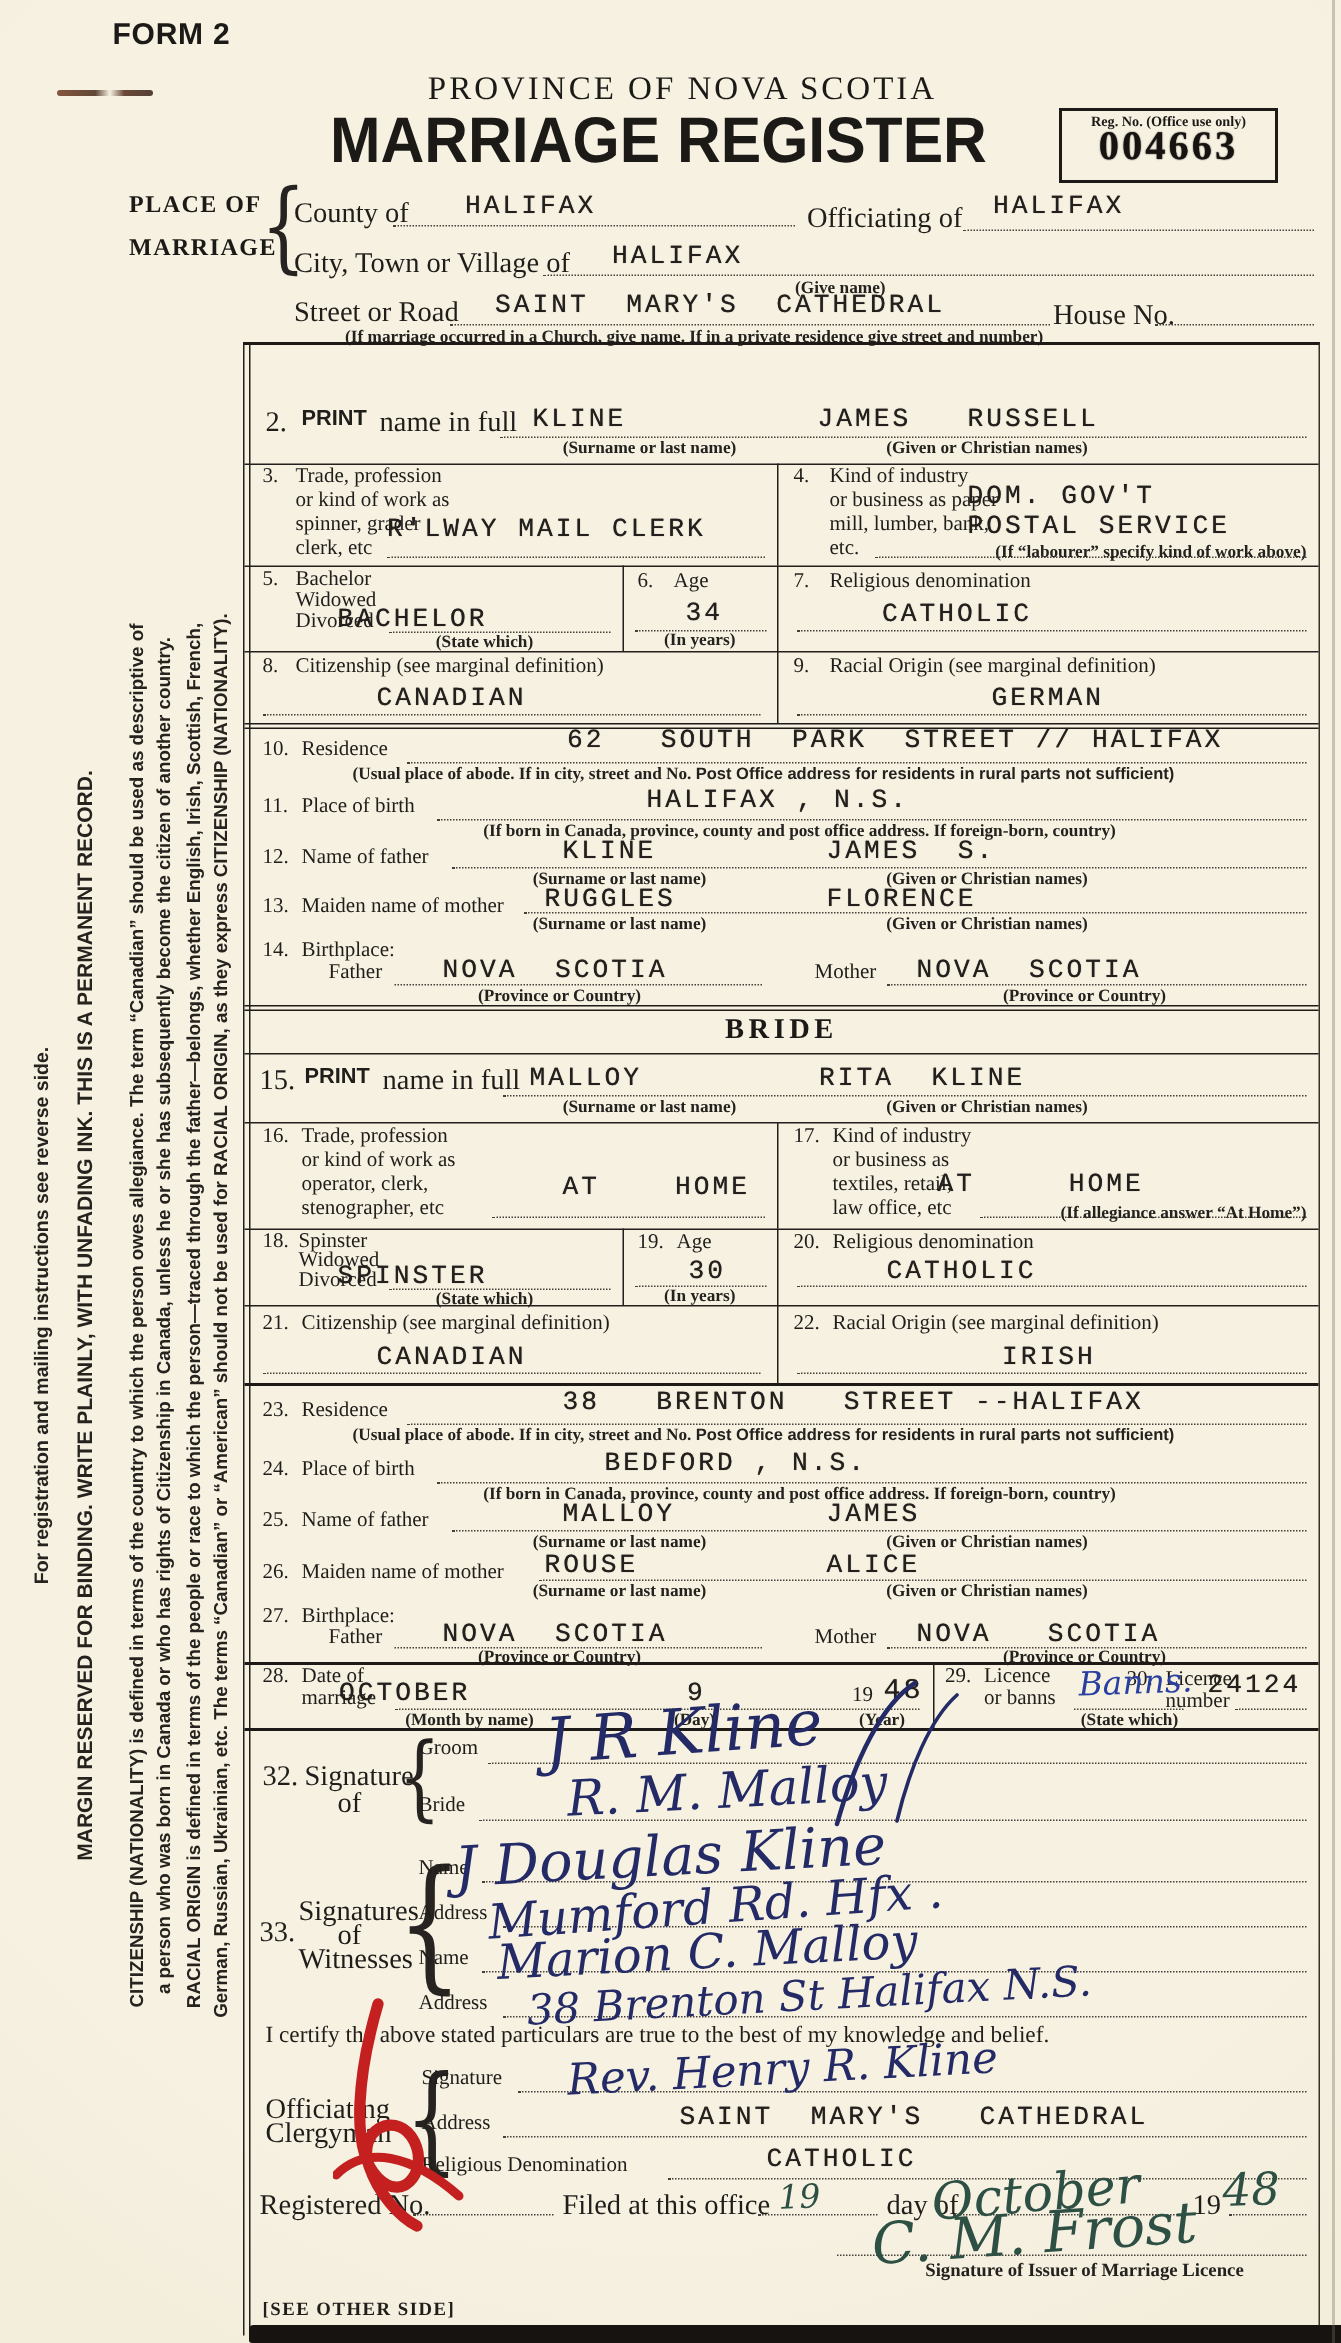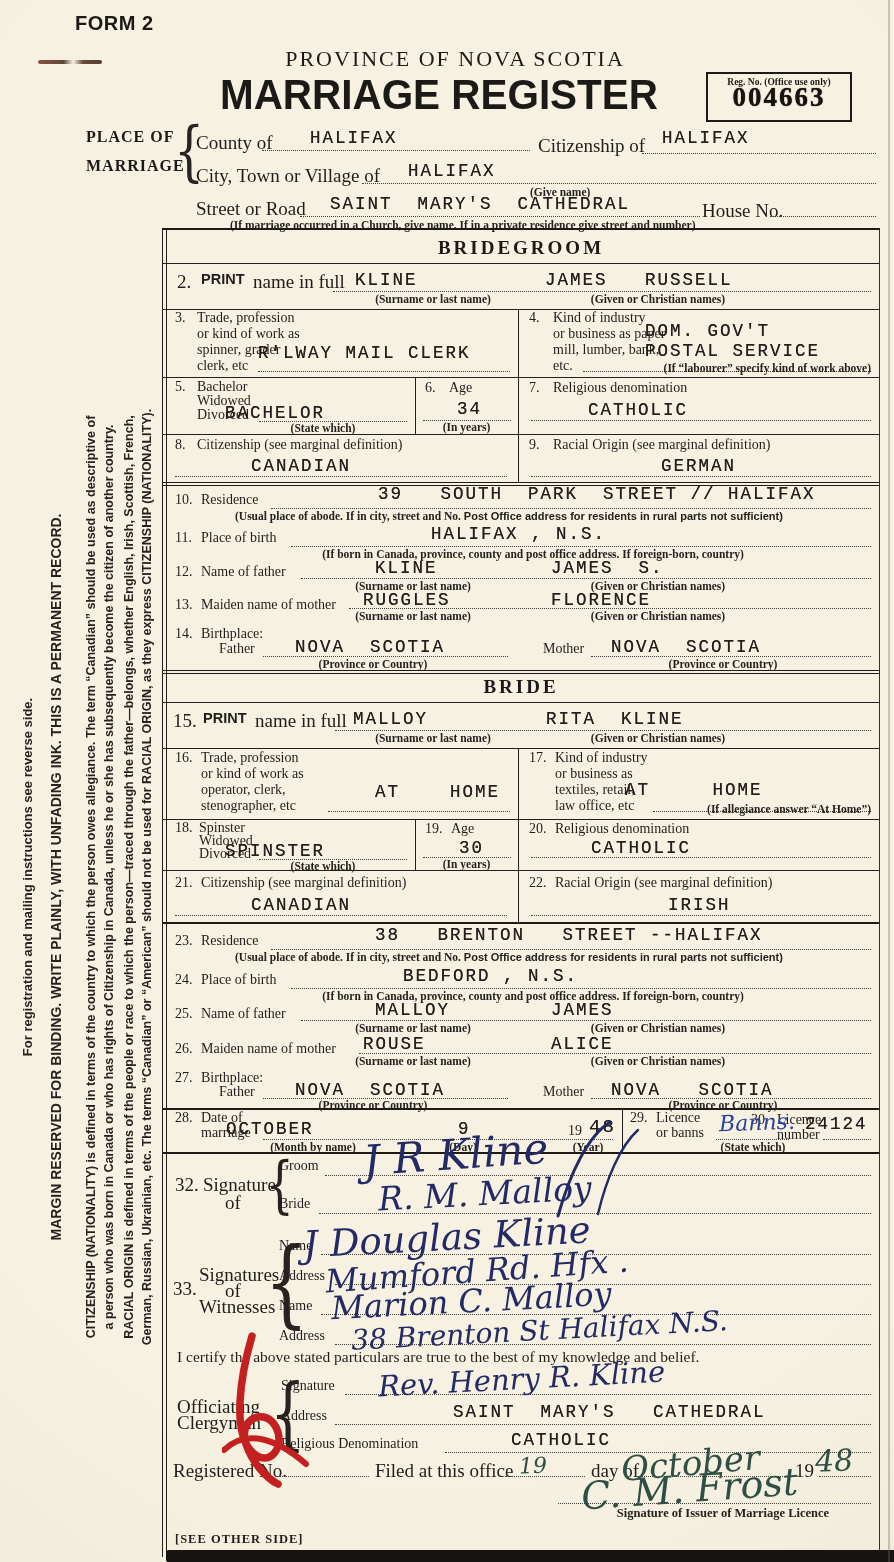--- a/index.html
+++ b/index.html
@@ -54,21 +54,21 @@
 
   <div class="abs" style="left:86px;top:128px;font-weight:bold;font-size:16px;letter-spacing:1px;">
     <div>PLACE OF</div>
     <div style="margin-top:11px;">MARRIAGE</div>
   </div>
   <div class="brace" style="left:168px;top:118px;font-size:66px;" aria-hidden="true">{</div>
 
   <div class="lb" style="left:196px;top:132px;">County of</div>
   <div class="dl" style="left:262px;top:150px;width:268px;"></div>
   <div class="tv" style="left:310px;top:128px;">HALIFAX</div>
-  <div class="lb" style="left:538px;top:135px;">Citizenship of</div>
+  <div class="lb" style="left:538px;top:135px;">Officiating of</div>
   <div class="dl" style="left:642px;top:153px;width:234px;"></div>
   <div class="tv" style="left:662px;top:128px;">HALIFAX</div>
 
   <div class="lb" style="left:196px;top:165px;">City, Town or Village of</div>
   <div class="dl" style="left:362px;top:183px;width:514px;"></div>
   <div class="tv" style="left:408px;top:161px;">HALIFAX</div>
   <div class="cap" style="left:530px;top:186px;">(Give name)</div>
 
   <div class="lb" style="left:196px;top:198px;">Street or Road</div>
   <div class="dl" style="left:300px;top:216px;width:400px;"></div>
@@ -80,23 +80,20 @@
   <div class="mtxt" style="left:20px;top:1452px;font-size:13px;">For registration and mailing instructions see reverse side.</div>
   <div class="mtxt" style="left:48px;top:1452px;font-size:14px;">MARGIN RESERVED FOR BINDING.   WRITE PLAINLY,  WITH UNFADING INK.   THIS IS A PERMANENT RECORD.</div>
   <div class="mtxt" style="left:84px;top:1452px;font-size:12.5px;">CITIZENSHIP (NATIONALITY) is defined in terms of the country to which the person owes allegiance.  The term “Canadian” should be used as descriptive of</div>
   <div class="mtxt" style="left:102px;top:1452px;font-size:12.5px;">a person who was born in Canada or who has rights of Citizenship in Canada, unless he or she has subsequently become the citizen of another country.</div>
   <div class="mtxt" style="left:122px;top:1452px;font-size:12.5px;">RACIAL ORIGIN is defined in terms of the people or race to which the person—traced through the father—belongs, whether English, Irish, Scottish, French,</div>
   <div class="mtxt" style="left:140px;top:1452px;font-size:12.5px;">German, Russian, Ukrainian, etc.   The terms “Canadian” or “American” should not be used for RACIAL ORIGIN, as they express CITIZENSHIP (NATIONALITY).</div>
 
   <div class="table">
     <div class="inleft"></div>
 
-    <div class="row bb1" style="top:0;height:33px;">
-      <div class="sechead" style="top:7px;">BRIDEGROOM</div>
-    </div>
 
     <div class="row bb1" style="top:33px;height:46px;">
       <span class="lb" style="left:14px;top:8px;">2.</span>
       <span class="lb bsans" style="left:38px;top:8px;font-size:14.5px;">PRINT</span>
       <span class="lb" style="left:90px;top:8px;"> name in full</span>
       <div class="dl" style="left:170px;top:28px;width:538px;"></div>
       <span class="tv" style="left:192px;top:7px;">KLINE</span>
       <span class="tv" style="left:382px;top:7px;">JAMES   RUSSELL</span>
       <span class="cap capc" style="left:180px;top:30px;width:180px;">(Surname or last name)</span>
       <span class="cap capc" style="left:400px;top:30px;width:190px;">(Given or Christian names)</span>
@@ -151,21 +148,21 @@
       <div class="dl" style="left:12px;top:42px;width:332px;"></div>
       <span class="lbs" style="left:366px;top:3px;">9.</span>
       <span class="lbs" style="left:390px;top:3px;">Racial Origin (see marginal definition)</span>
       <span class="tv" style="left:498px;top:22px;">GERMAN</span>
       <div class="dl" style="left:368px;top:42px;width:340px;"></div>
     </div>
 
     <div class="row" style="top:252px;height:42px;">
       <span class="lbs" style="left:12px;top:10px;">10.</span>
       <span class="lbs" style="left:38px;top:10px;">Residence</span>
-      <span class="tv" style="left:215px;top:2px;">39   SOUTH  PARK  STREET // HALIFAX</span>
+      <span class="tv" style="left:215px;top:2px;">62   SOUTH  PARK  STREET // HALIFAX</span>
       <div class="dl" style="left:108px;top:26px;width:600px;"></div>
       <span class="cap" style="left:72px;top:28px;"><span>(Usual place of abode.   If in city, street and No.  </span><span class="capb" style="position:static;">Post Office address for residents in rural parts not sufficient)</span></span>
     </div>
 
     <div class="row" style="top:294px;height:36px;">
       <span class="lbs" style="left:12px;top:6px;">11.</span>
       <span class="lbs" style="left:38px;top:6px;">Place of birth</span>
       <span class="tv" style="left:268px;top:0px;">HALIFAX , N.S.</span>
       <div class="dl" style="left:128px;top:22px;width:580px;"></div>
       <span class="cap capc" style="left:110px;top:24px;width:520px;">(If born in Canada, province, county and post office address.   If foreign-born, country)</span>

